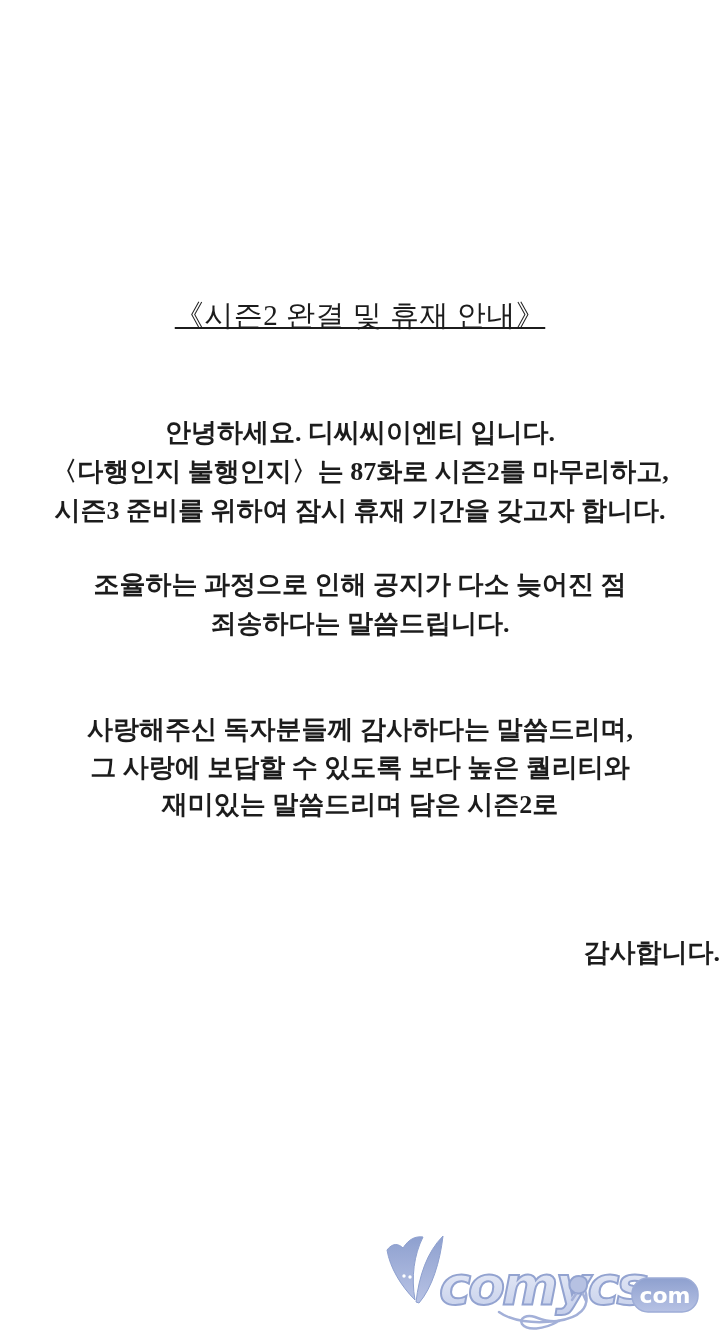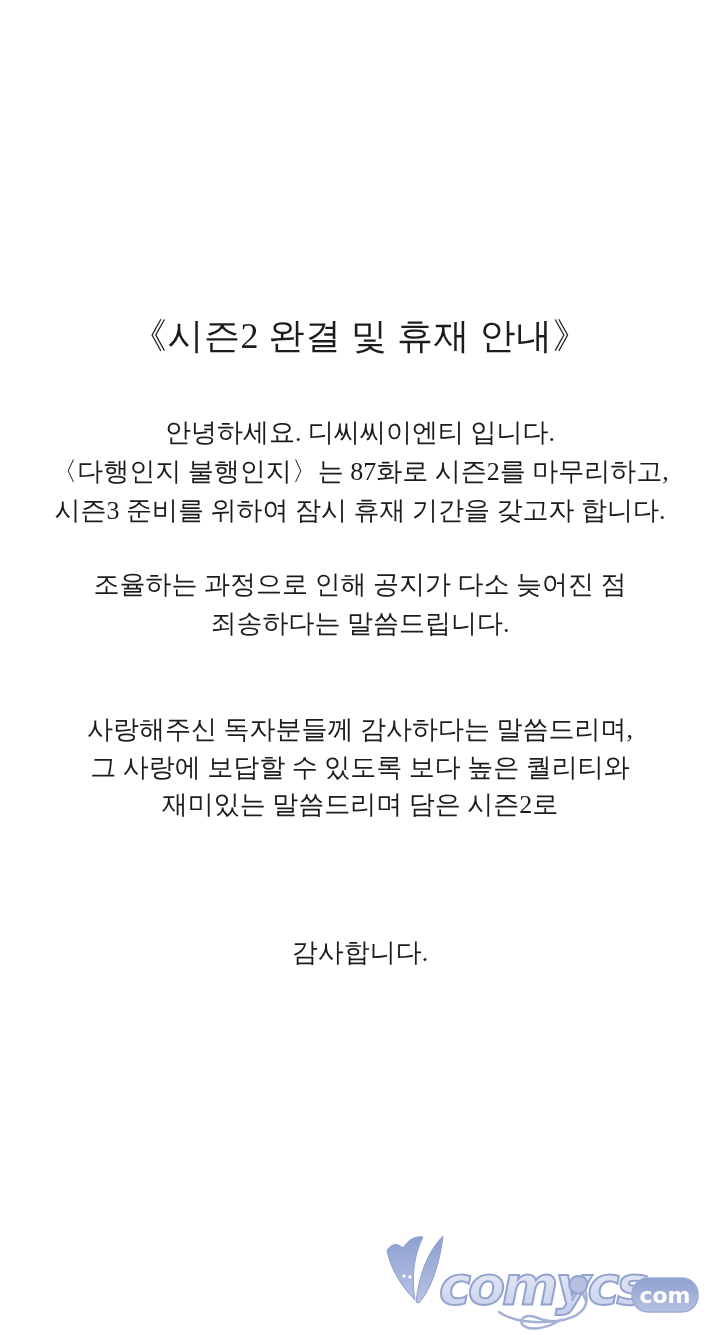--- a/index.html
+++ b/index.html
@@ -11,32 +11,34 @@
     overflow: hidden;
     font-family: "Liberation Serif", "DejaVu Serif", serif;
     color: #1c1c1c;
   }
   .block {
     position: absolute;
     left: 0;
     width: 720px;
     text-align: center;
     margin: 0;
+    font-weight: bold;
   }
   .title {
-    top: 312px;
-    font-size: 36px;
+    top: 296px;
+    font-size: 29px;
     font-weight: 500;
     letter-spacing: 0.5px;
+    text-decoration: underline;
   }
   .para { font-size: 26px; line-height: 39px; }
   #para-greeting { top: 413px; }
   #para-apology  { top: 565px; }
   #para-schedule { top: 711px; line-height: 37.5px; }
-  #closing-thanks { top: 933px; font-size: 26px; }
+  #closing-thanks { top: 933px; font-size: 26px; text-align: right; }
   .line { white-space: nowrap; }
   .watermark {
     position: absolute;
     left: 383px;
     top: 1224px;
     width: 330px;
     height: 110px;
   }
   .wm-word {
     font-family: "DejaVu Sans", "Liberation Sans", sans-serif;

